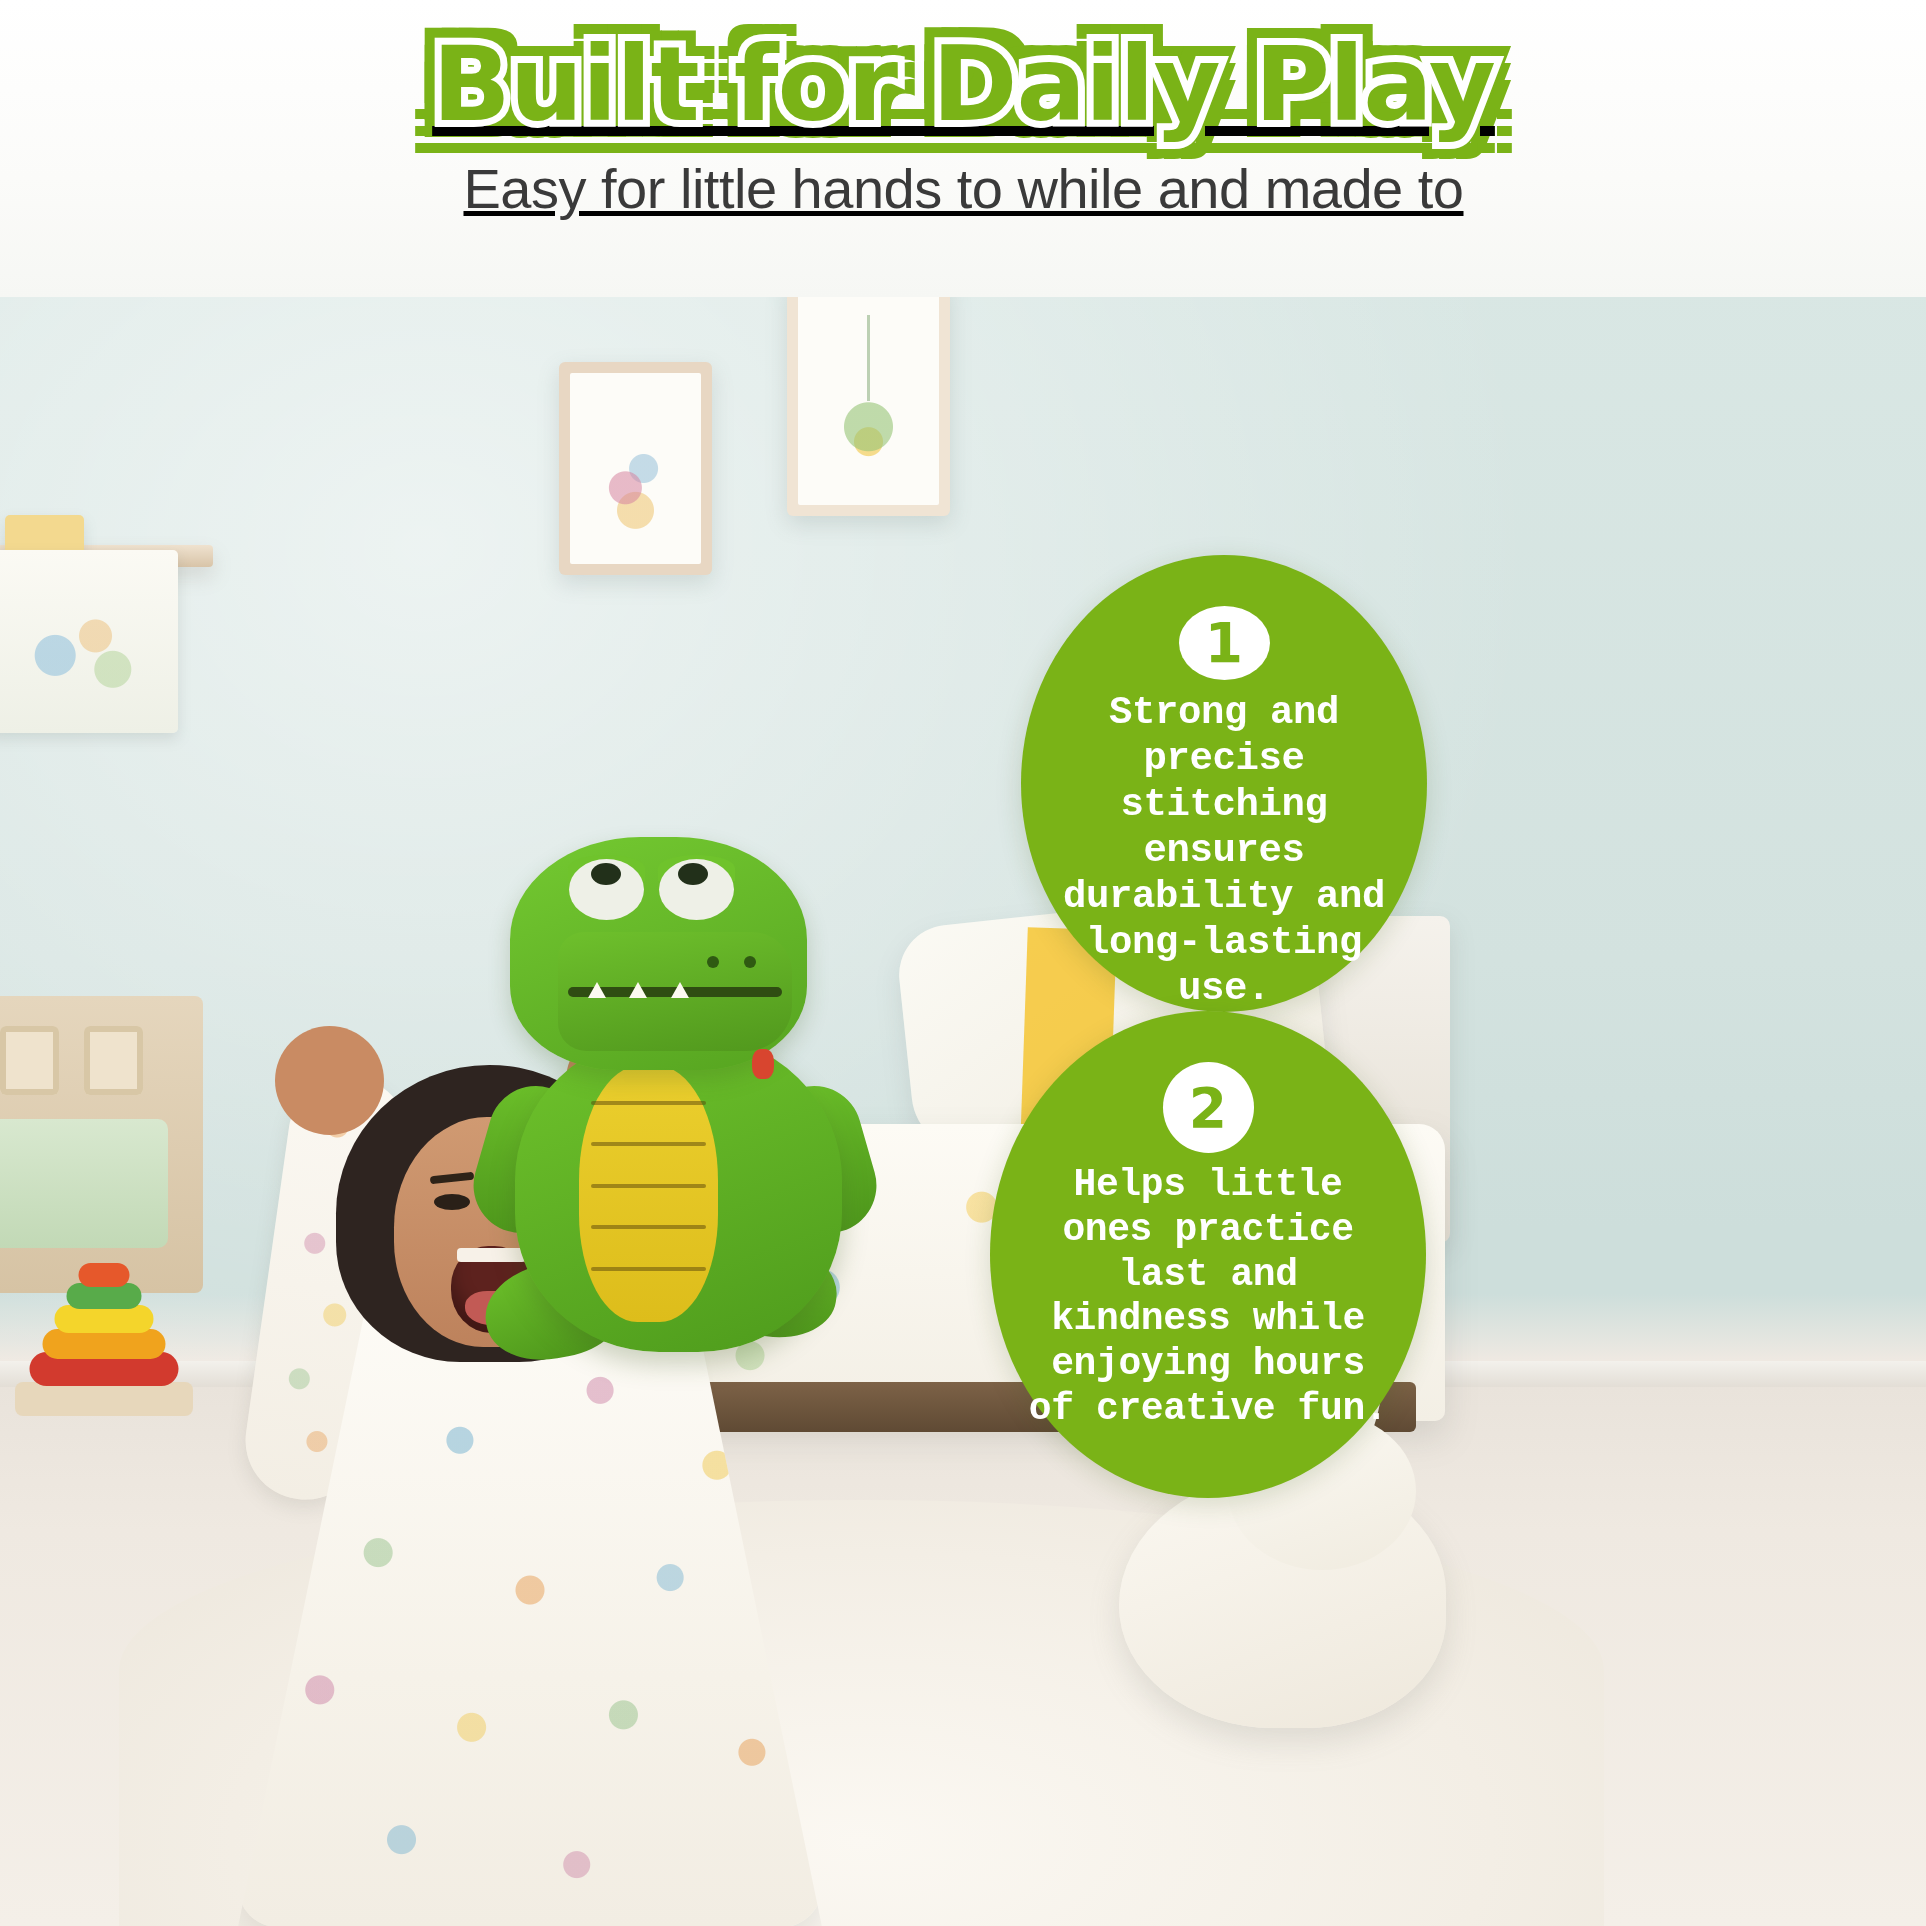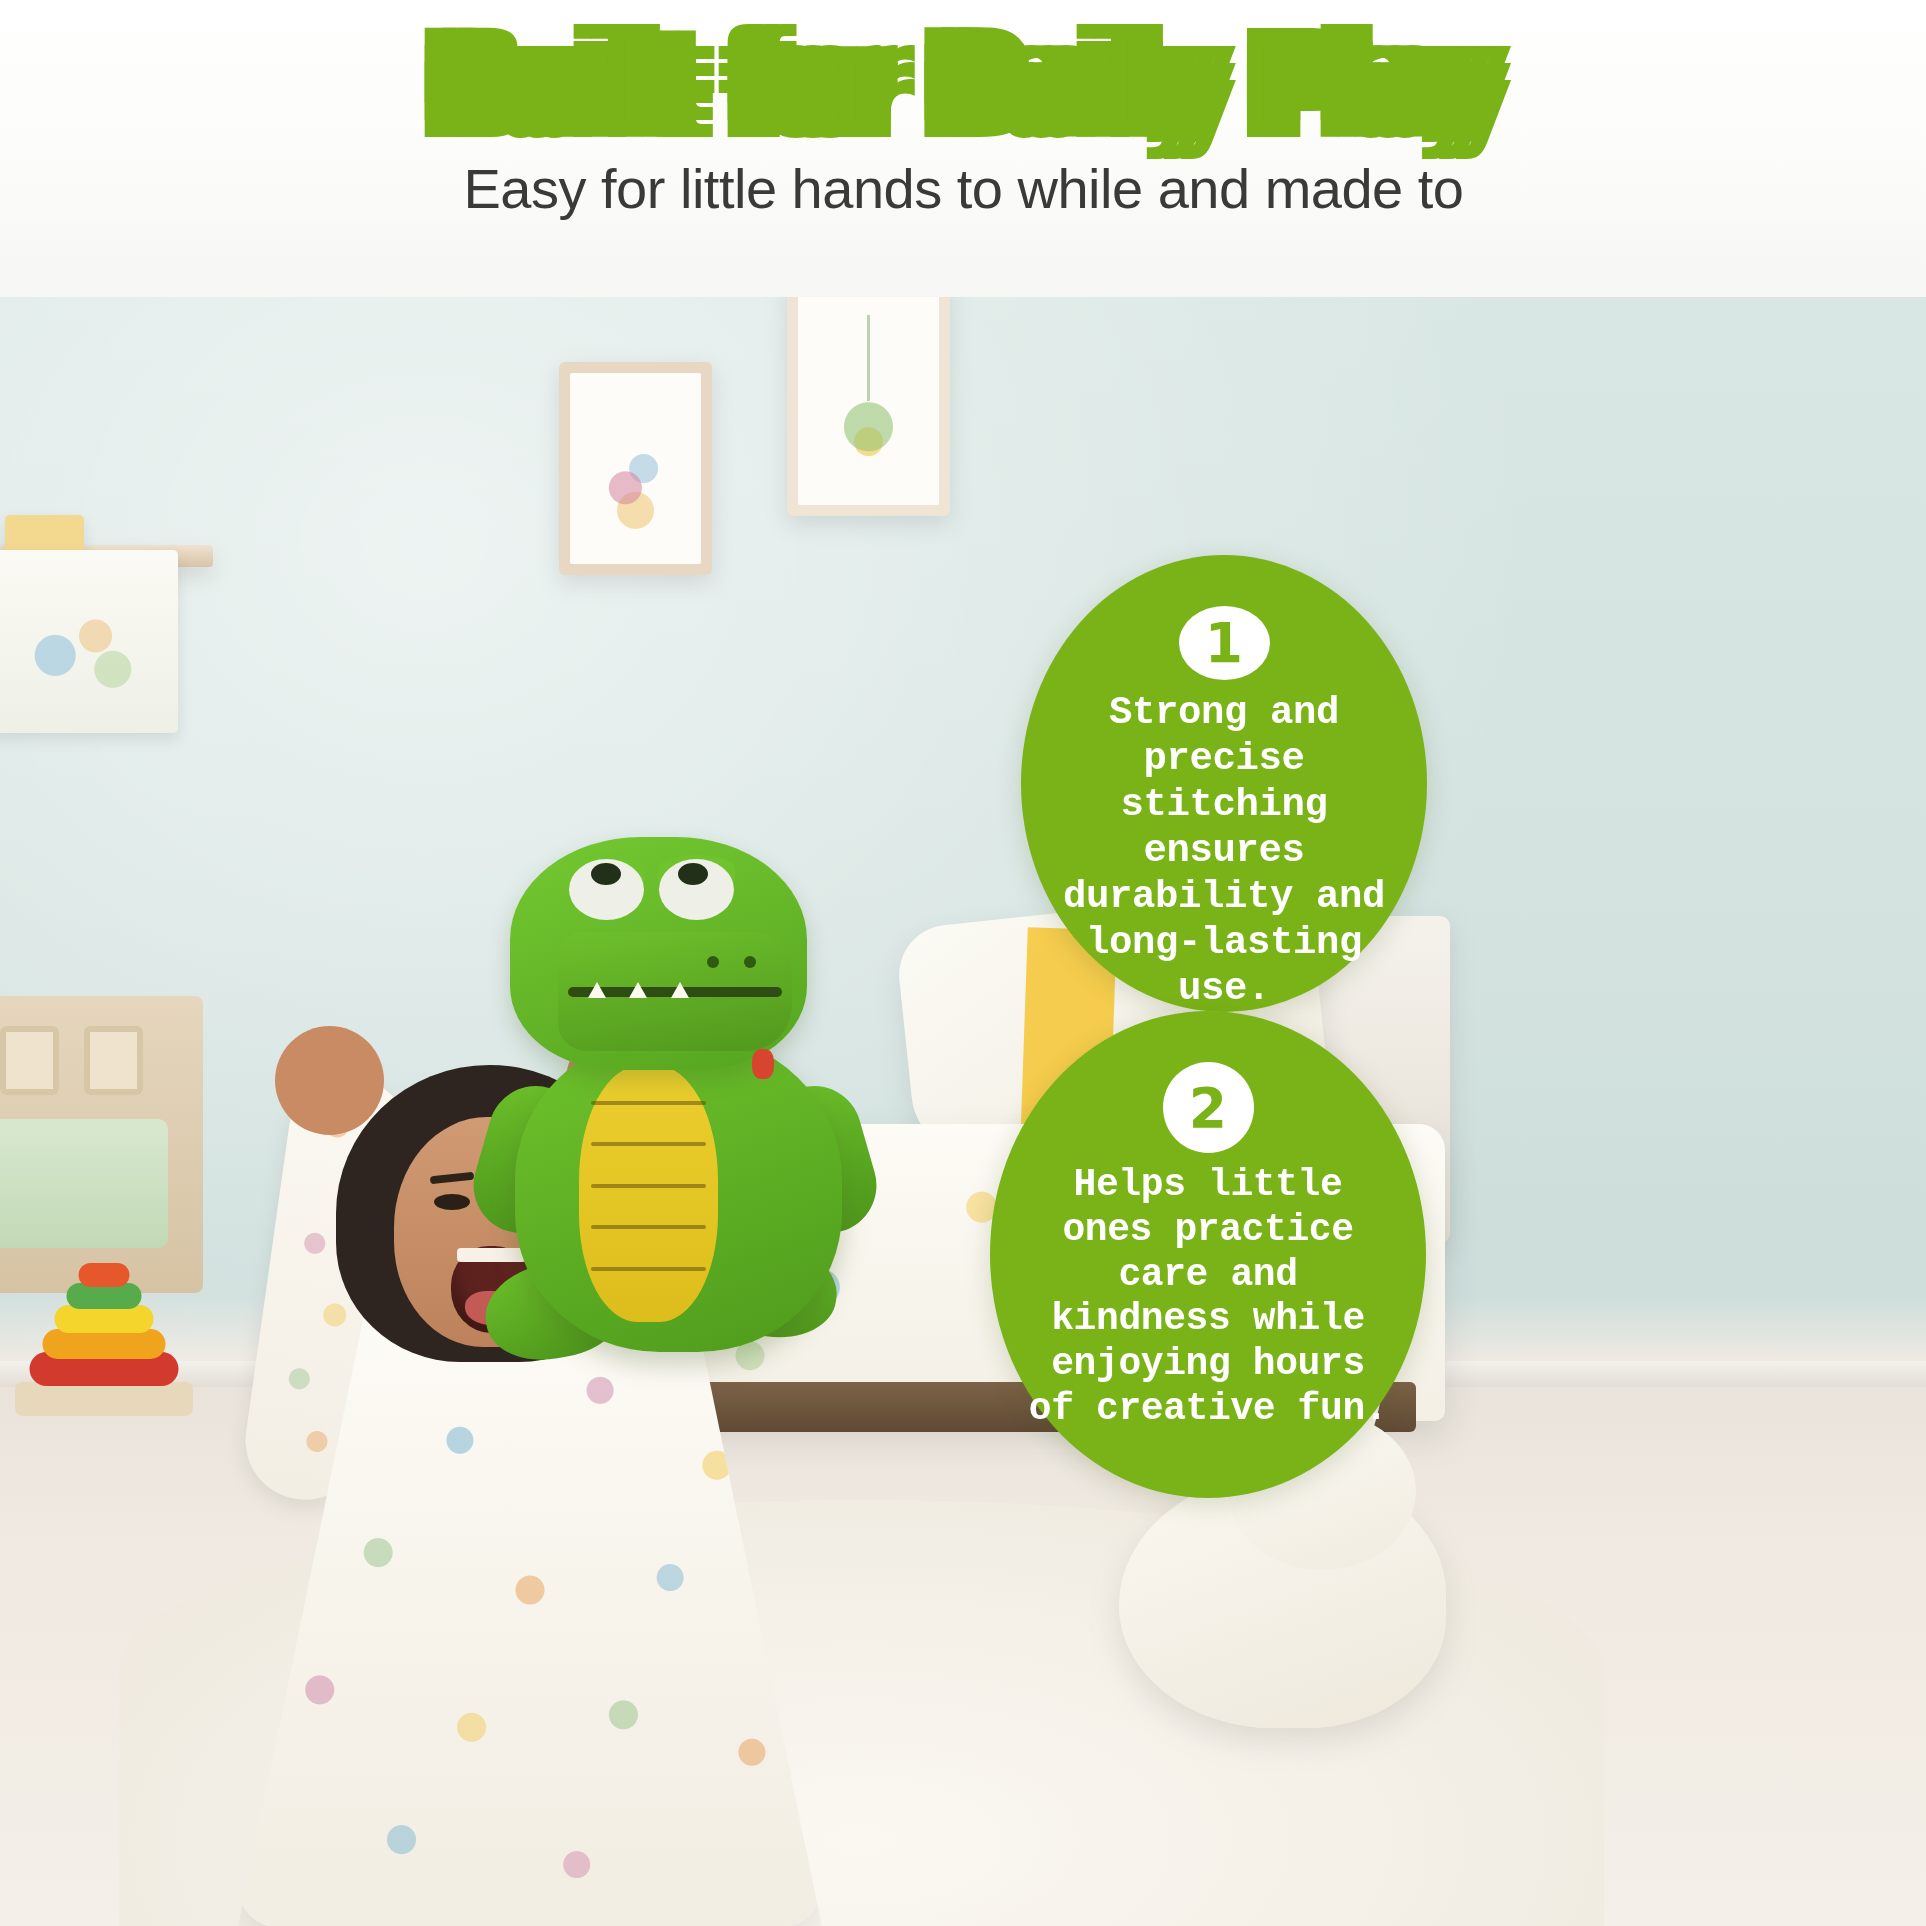--- a/index.html
+++ b/index.html
@@ -10,20 +10,21 @@
     overflow:hidden;
   }
   .canvas{position:relative;width:1927px;height:1927px;overflow:hidden;background:#fdfdfb;}
 
   
   .header{
     position:absolute;left:0;top:0;width:1927px;height:297px;
     background:linear-gradient(180deg,#ffffff 0%,#fbfbf9 60%,#f6f7f4 100%);
     z-index:40;
     text-align:center;
+    text-decoration:underline;
   }
   .title{
     margin:0;padding-top:20px;
     font-family:"DejaVu Sans", sans-serif;
     font-weight:bold;
     font-size:103px;
     letter-spacing:-1px;
     color:#7ab317;
     -webkit-text-stroke:14px #ffffff;
     paint-order:stroke fill;
@@ -361,17 +362,17 @@
     </div>
   </div>
 
   <div class="badge badge-1">
     <div class="badge-num">1</div>
     <div class="badge-text">Strong and precise stitching ensures durability and long-lasting use.</div>
   </div>
 
   <div class="badge badge-2">
     <div class="badge-num">2</div>
-    <div class="badge-text">Helps little ones practice care and kindness while enjoying hours of creative fun.</div>
+    <div class="badge-text">Helps little ones practice last and kindness while enjoying hours of creative fun.</div>
   </div>
 
 </div>
 
 
 </body></html>

